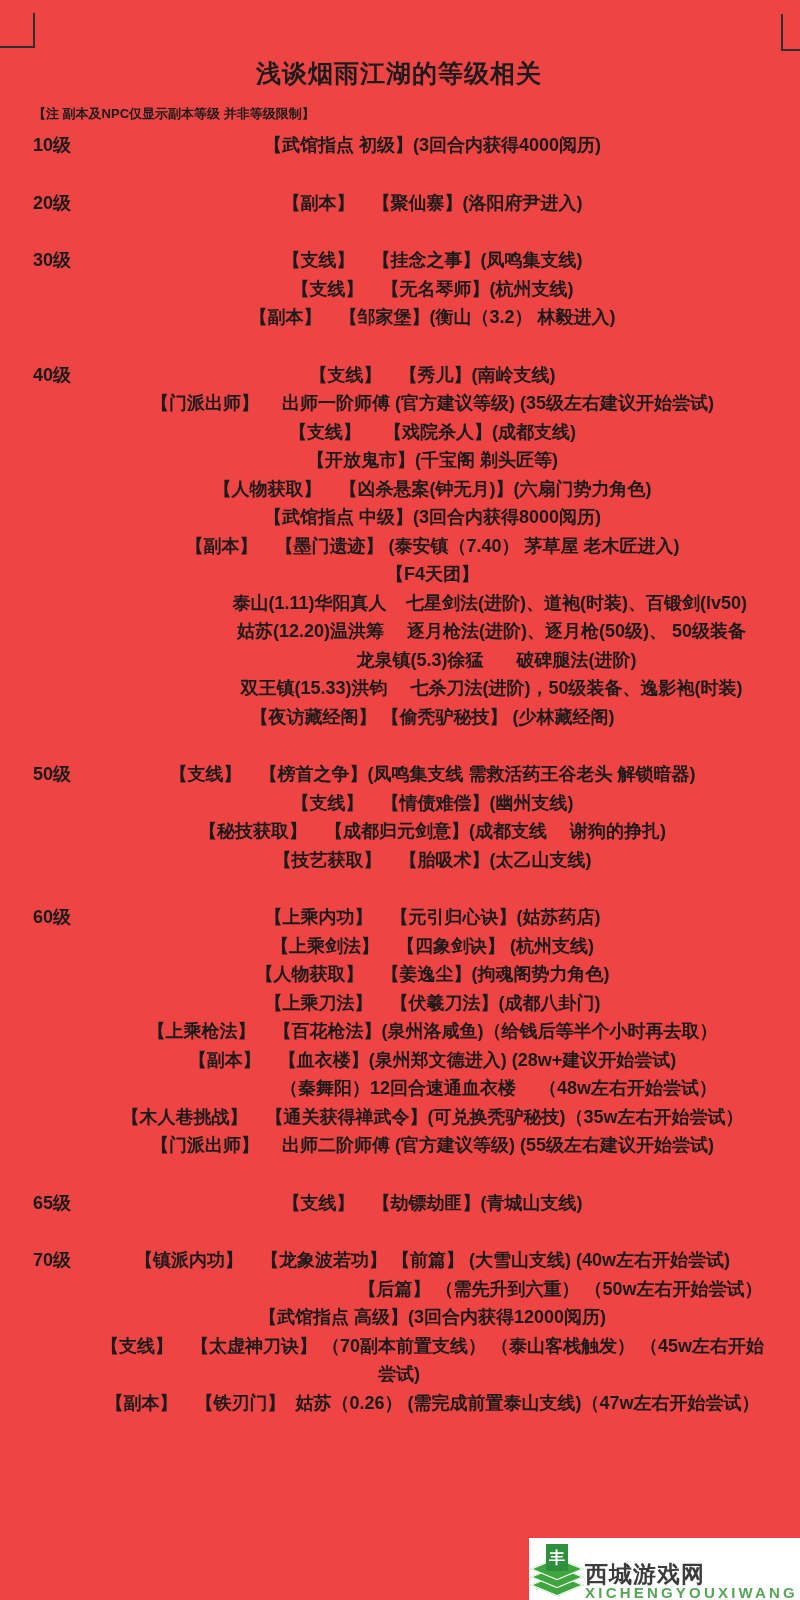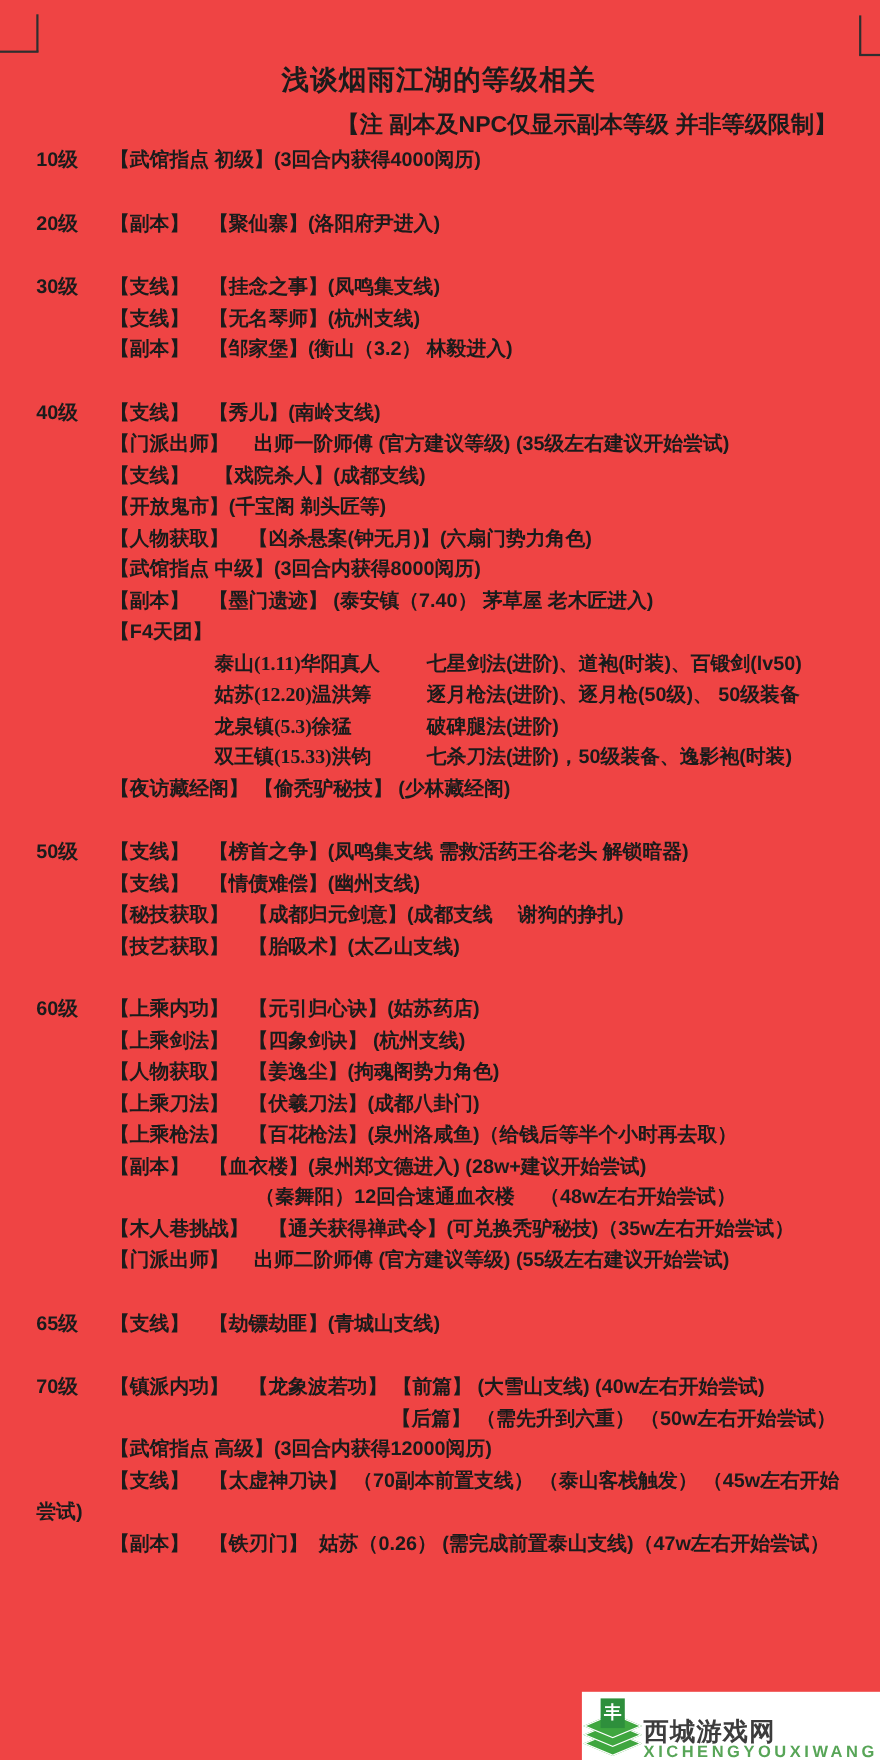--- a/index.html
+++ b/index.html
@@ -23,32 +23,32 @@
   .mark-tr-h { left: 781px; top: 49px; width: 19px; height: 2px;  }
 
   .title {
     font-size: 25px;
     line-height: 34px;
     text-align: center;
     letter-spacing: 1px;
     margin-bottom: 13px;
   }
   .note {
-    font-size: 21px;
+    font-size: 13px;
     line-height: 21px;
-    text-align: right;
+    text-align: left;
     padding-right: 4px;
     margin-bottom: 7px;
   }
   .section { margin-bottom: 29px; }
   .row { display: flex; font-size: 18px; line-height: 28.5px; }
   .level { flex: 0 0 67px; }
-  .content { flex: 1; white-space: pre-wrap; }
+  .content { flex: 1; white-space: pre-wrap; text-align: center; }
   .row.outdent .content { white-space: pre-wrap; }
-  .fname { display: inline-block; width: 193px; font-family: Liberation Serif, serif; }
+  .fname { display: inline-block; width: 193px; }
 
   
   .watermark {
     position: absolute;
     right: 0;
     bottom: -2px;
     background: #ffffff;
     display: flex;
     align-items: flex-end;
     padding: 4px 2px 2px 4px;

